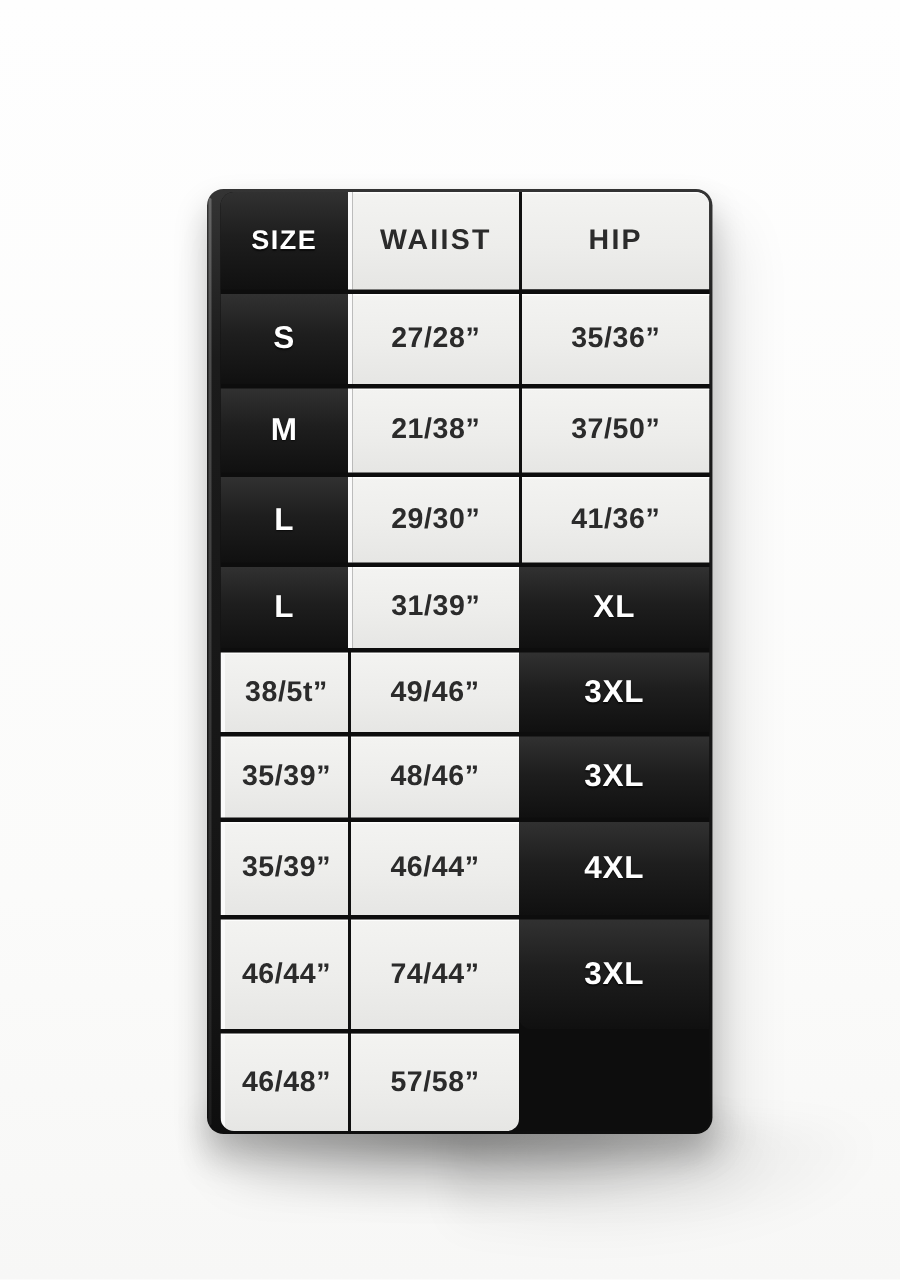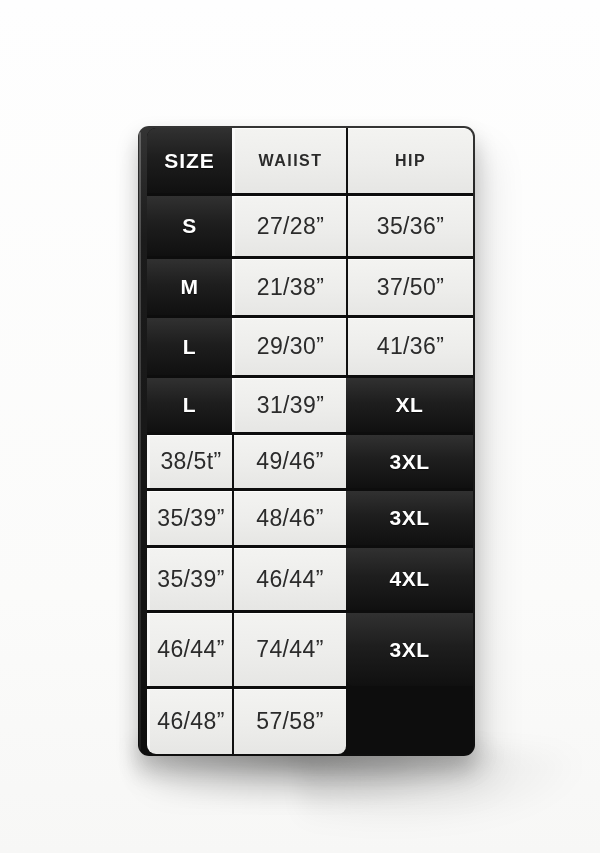--- a/index.html
+++ b/index.html
@@ -72,33 +72,33 @@
     background: linear-gradient(180deg, #313131 0%, #1e1e1e 45%, #101010 100%);
     color: #ffffff;
     font-weight: 700;
     font-size: 21px;
     letter-spacing: 0.5px;
     text-shadow: 0 1px 1px rgba(0,0,0,0.6);
   }
   .light-cell {
     background: linear-gradient(180deg, #f3f3f1 0%, #ededeb 55%, #e6e6e4 100%);
     color: #2b2b2b;
-    font-size: 23px;
-    font-weight: 400;
+    font-size: 19px;
+    font-weight: 700;
     letter-spacing: 0.4px;
     border-left: 2px solid #101010;
     box-shadow: inset 0 1px 0 rgba(255,255,255,0.8);
   }
   .waist-col { border-left: 3px solid #fafafa; }
   .header-row-cell {
     font-weight: 700;
-    font-size: 16px;
+    font-size: 19px;
     letter-spacing: 1.5px;
   }
-  .size-cell.header-row-cell { font-size: 21px; letter-spacing: 1px; }
+  .size-cell.header-row-cell { font-size: 18px; letter-spacing: 1px; }
 
   
   .corner-tl { border-top-left-radius: 8px; }
   .corner-tr { border-top-right-radius: 8px; }
   .corner-bl { border-bottom-left-radius: 8px; }
   .corner-br { border-bottom-right-radius: 8px; }
 </style>
 </head>
 <body>
 

